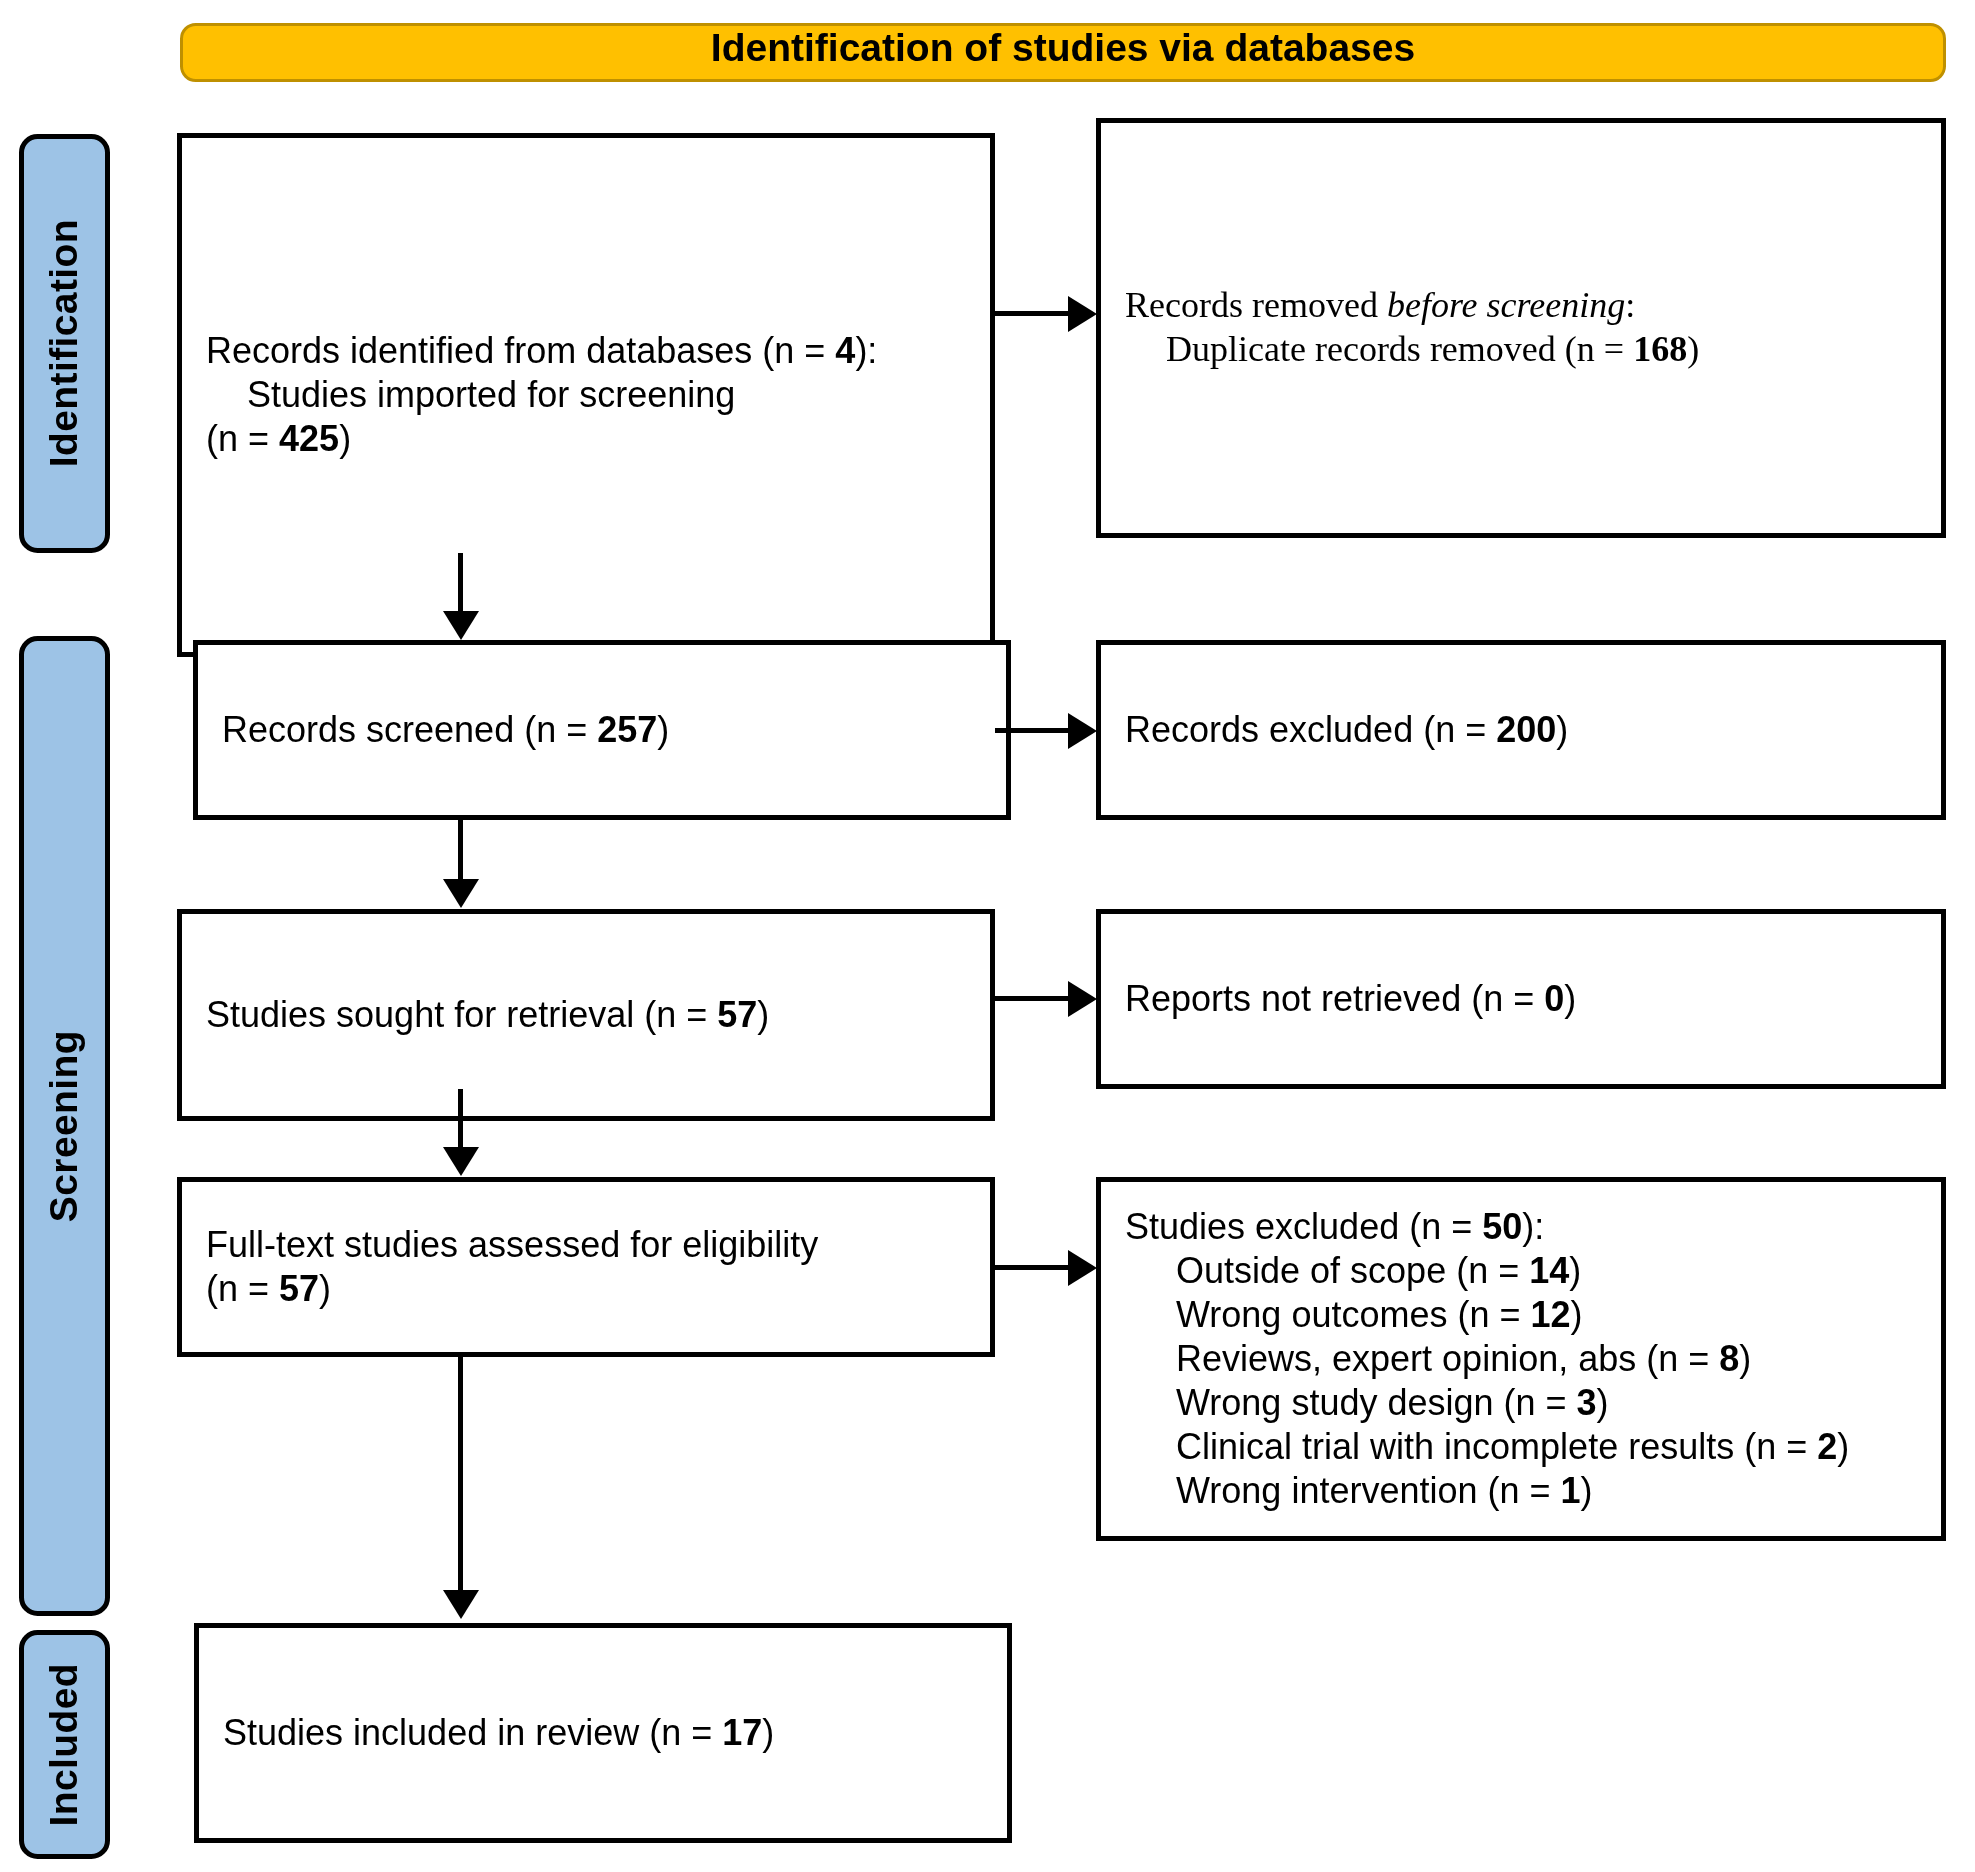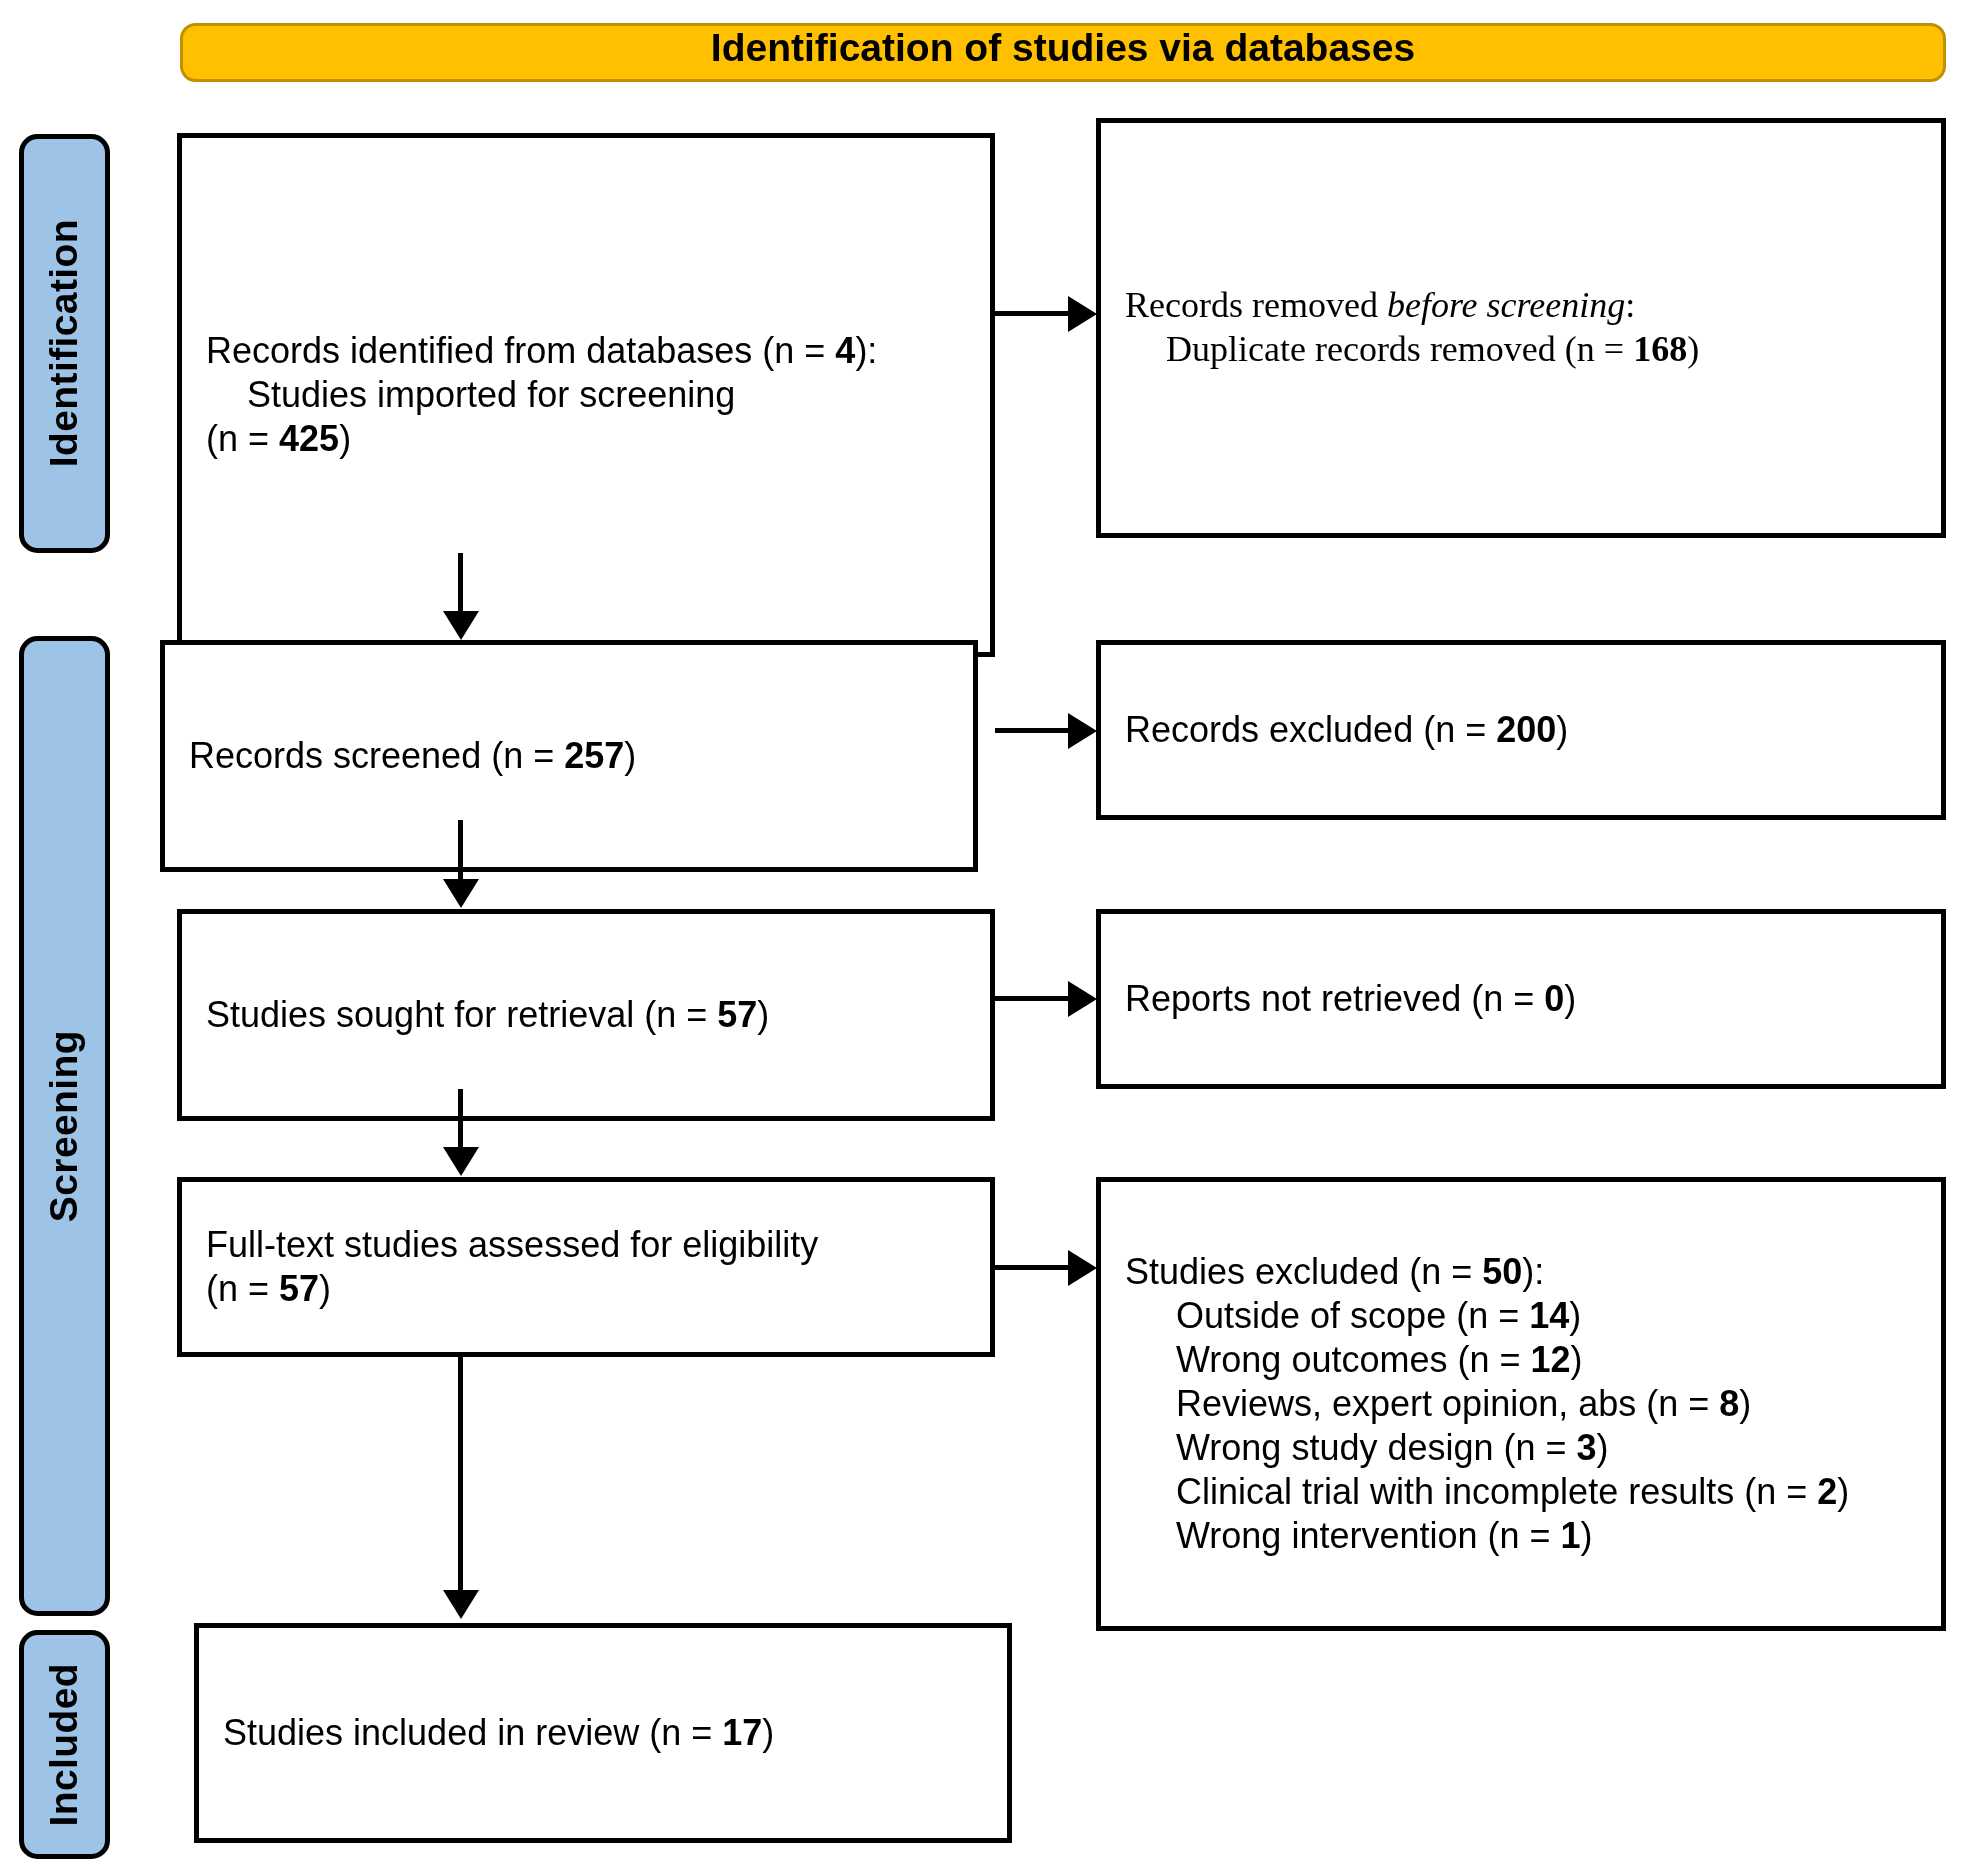--- a/index.html
+++ b/index.html
@@ -146,21 +146,21 @@
   <div class="node-box" style="left:1096px; top:118px; width:850px; height:420px;font-family:Liberation Serif, serif;">
     <div class="node-text">
       <span class="ln"><span>Records removed </span><span class="ital">before screening</span><span>:</span></span>
       <span class="ln indent-1"><span>Duplicate records removed (n = </span><span class="bold">168</span><span>)</span></span>
     </div>
   </div>
 
   <div class="conn-v" style="left:458px; top:553px; height:74px;"></div>
   <div class="arrow-down" style="left:443px; top:611px;"></div>
 
-  <div class="node-box" style="left:160px; top:640px; width:818px; height:232px;">
+  <div class="node-box" style="left:193px; top:640px; width:818px; height:180px;">
     <div class="node-text">
       <span class="ln"><span>Records screened (n = </span><span class="bold">257</span><span>)</span></span>
     </div>
   </div>
 
   <div class="conn-h" style="left:995px; top:728px; width:86px;"></div>
   <div class="arrow-right" style="left:1068px; top:713px;"></div>
 
   <div class="node-box" style="left:1096px; top:640px; width:850px; height:180px;">
     <div class="node-text">
@@ -192,21 +192,21 @@
   <div class="node-box" style="left:177px; top:1177px; width:818px; height:180px;">
     <div class="node-text">
       <span class="ln"><span>Full-text studies assessed for eligibility</span></span>
       <span class="ln"><span>(n = </span><span class="bold">57</span><span>)</span></span>
     </div>
   </div>
 
   <div class="conn-h" style="left:995px; top:1265px; width:86px;"></div>
   <div class="arrow-right" style="left:1068px; top:1250px;"></div>
 
-  <div class="node-box" style="left:1096px; top:1177px; width:850px; height:454px;">
+  <div class="node-box" style="left:1096px; top:1177px; width:850px; height:364px;">
     <div class="node-text">
       <span class="ln"><span>Studies excluded (n = </span><span class="bold">50</span><span>):</span></span>
       <span class="ln indent-2"><span>Outside of scope (n = </span><span class="bold">14</span><span>)</span></span>
       <span class="ln indent-2"><span>Wrong outcomes (n = </span><span class="bold">12</span><span>)</span></span>
       <span class="ln indent-2"><span>Reviews, expert opinion, abs (n = </span><span class="bold">8</span><span>)</span></span>
       <span class="ln indent-2"><span>Wrong study design (n = </span><span class="bold">3</span><span>)</span></span>
       <span class="ln indent-2"><span>Clinical trial with incomplete results (n = </span><span class="bold">2</span><span>)</span></span>
       <span class="ln indent-2"><span>Wrong intervention (n = </span><span class="bold">1</span><span>)</span></span>
     </div>
   </div>

